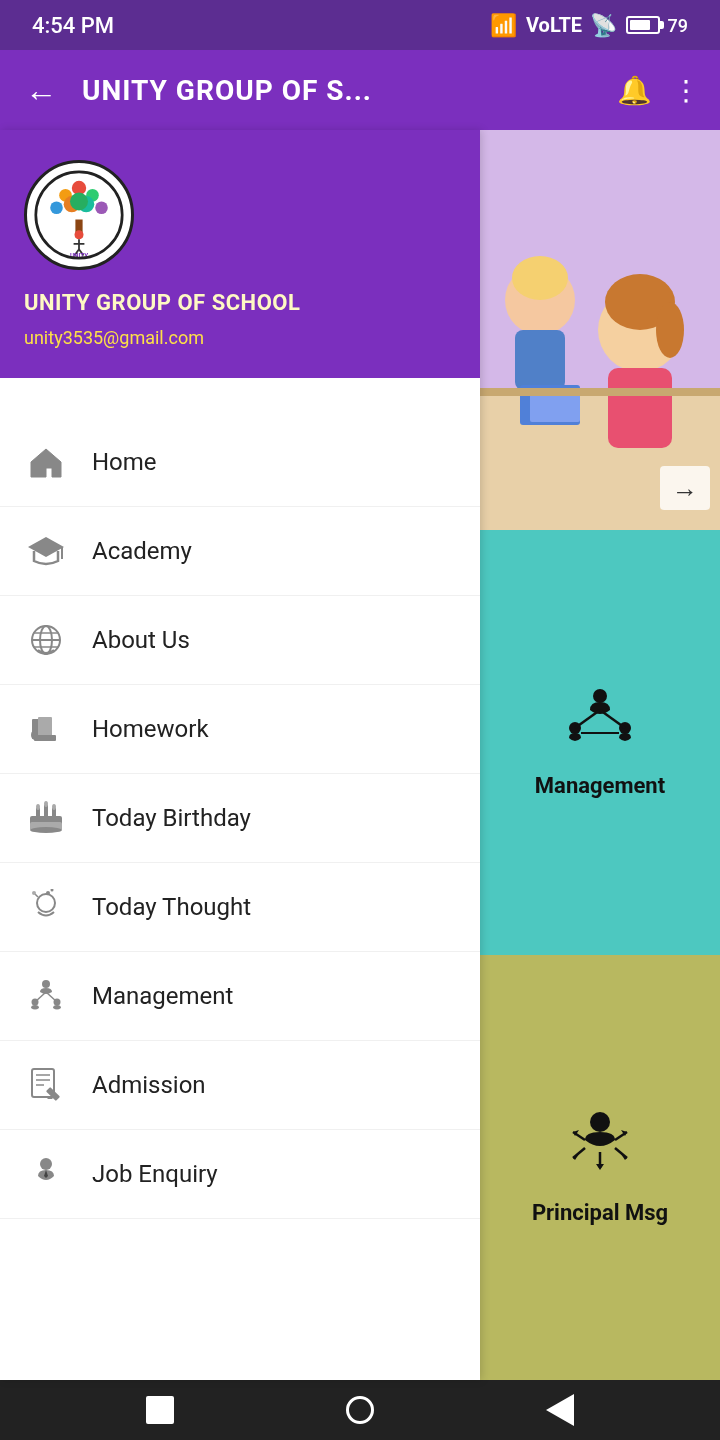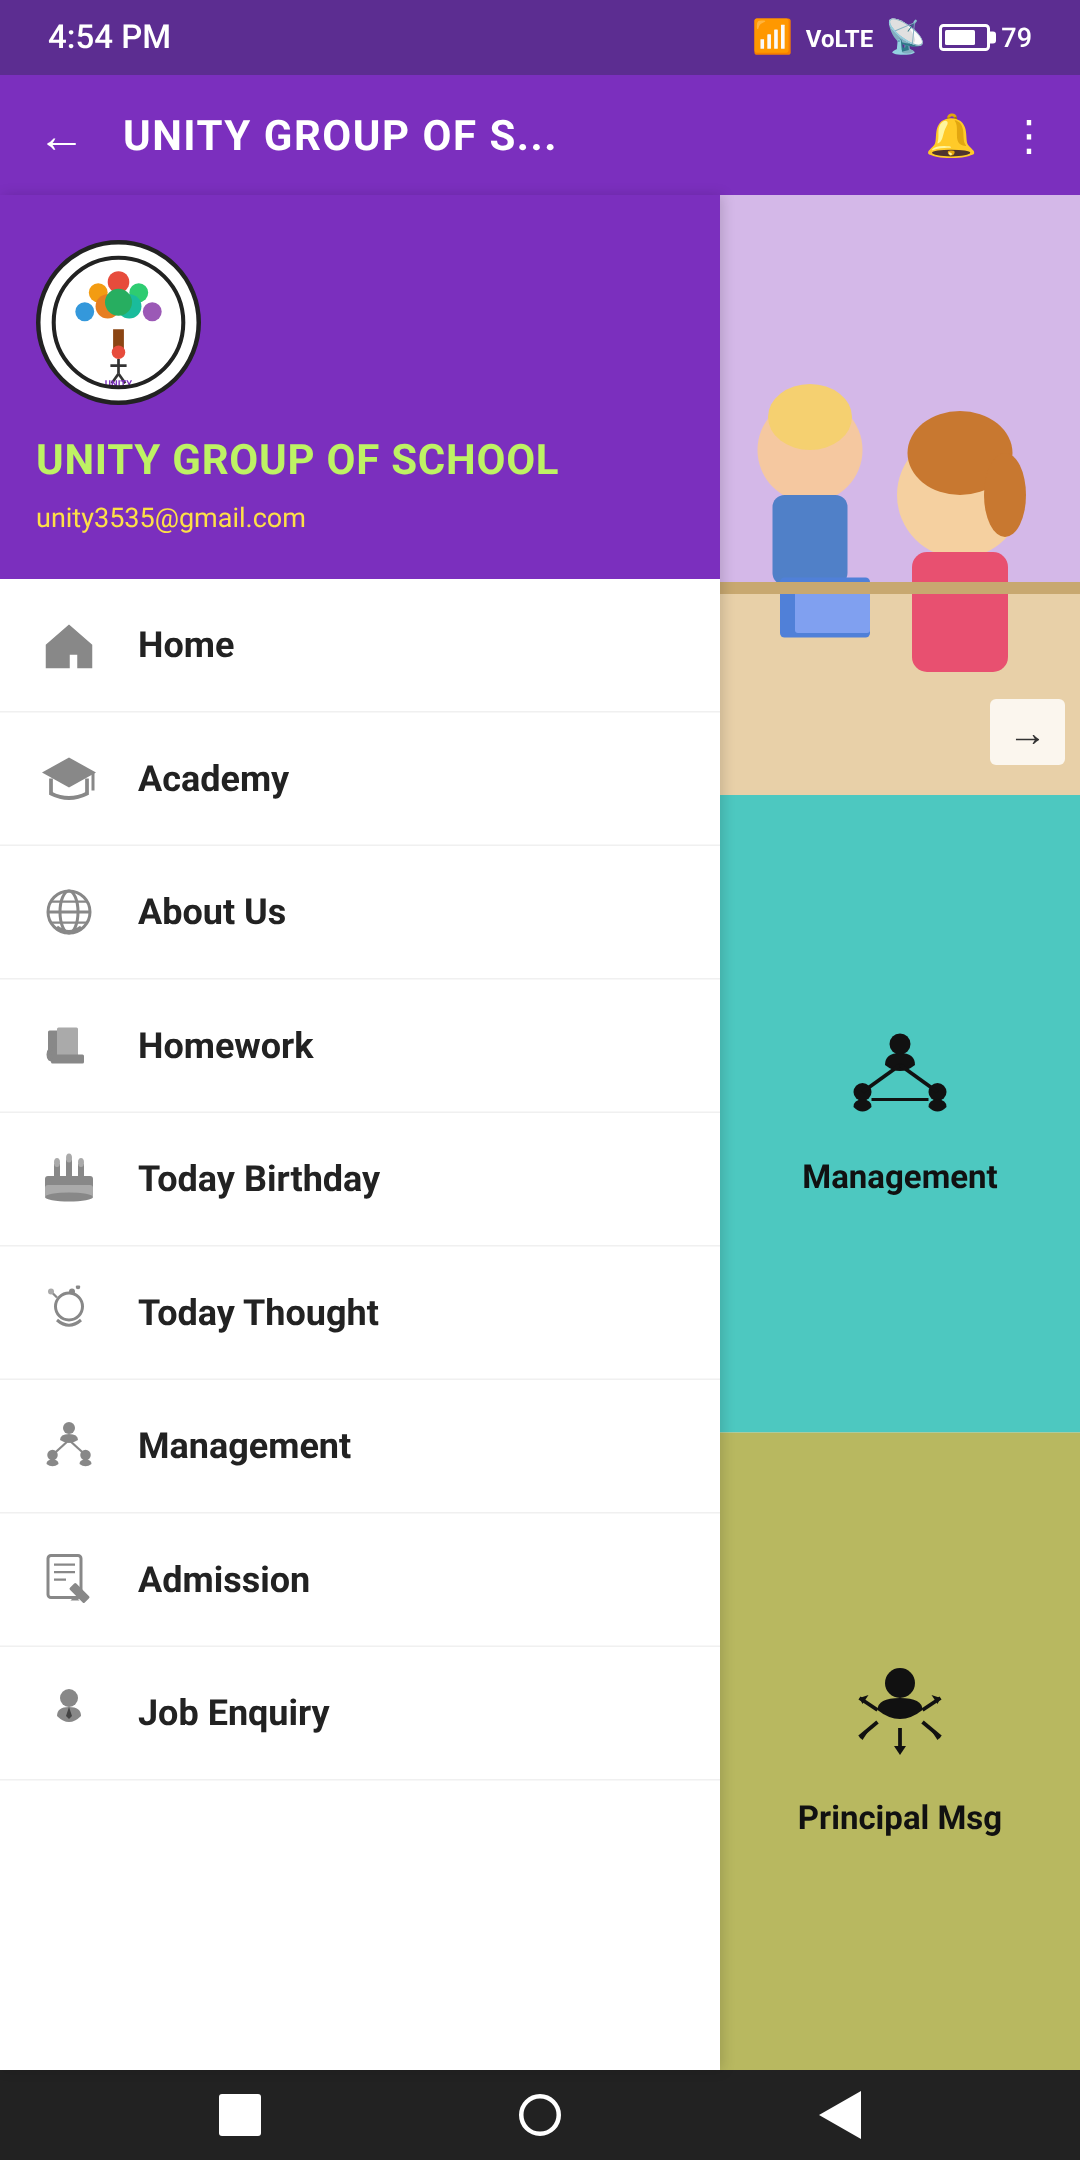--- a/index.html
+++ b/index.html
@@ -96,20 +96,21 @@
     }
 
     
     .sidebar {
       width: 480px;
       background: white;
       display: flex;
       flex-direction: column;
       z-index: 10;
       box-shadow: 2px 0 8px rgba(0,0,0,0.15);
+      gap: 40px;
     }
 
     .sidebar-header {
       background: #7b2fbe;
       padding: 30px 24px 30px 24px;
       display: flex;
       flex-direction: column;
       gap: 12px;
       min-height: 200px;
       justify-content: flex-end;
@@ -127,22 +128,22 @@
       border: 3px solid #222;
       margin-bottom: 8px;
     }
 
     .school-logo-svg {
       width: 90px;
       height: 90px;
     }
 
     .school-name {
-      color: #bef264;
-      font-size: 28px;
+      color: #fef9c3;
+      font-size: 22px;
       font-weight: bold;
       letter-spacing: 0.5px;
     }
     .school-email {
       color: #fde047;
       font-size: 18px;
     }
 
     
     .menu-list {
@@ -164,21 +165,21 @@
       display: flex;
       align-items: center;
       justify-content: center;
       color: #666;
       font-size: 28px;
       flex-shrink: 0;
     }
     .menu-label {
       font-size: 24px;
       color: #222;
-      font-weight: 700;
+      font-weight: 400;
     }
 
     
     .right-panel {
       flex: 1;
       display: flex;
       flex-direction: column;
       gap: 0;
       overflow: hidden;
     }
@@ -282,21 +283,21 @@
       border-right: 28px solid white;
     }
   </style>
 </head>
 <body>
 
 <div class="status-bar">
   <span>4:54 PM</span>
   <div class="status-right">
     <span>📶</span>
-    <span style="font-size:16px;font-weight:bold;">Vo<br style="display:none">LTE</span>
+    <span style="font-size:20px;font-weight:bold;">Vo<br style="display:none">LTE</span>
     <span>📡</span>
     <div class="battery-icon">
       <div class="battery-fill"></div>
     </div>
     <span style="font-size:18px;">79</span>
   </div>
 </div>
 
 <div class="top-bar">
   <span class="top-bar-back">←</span>

